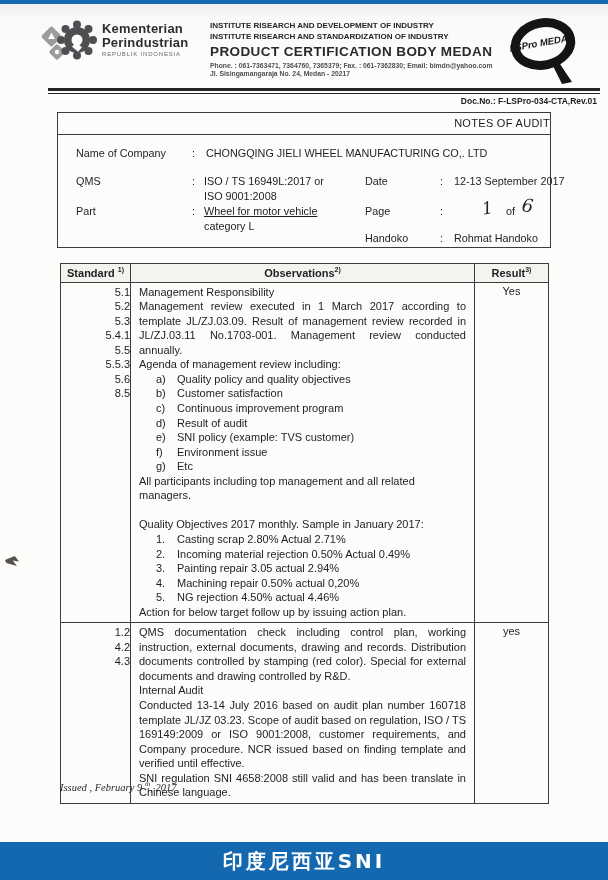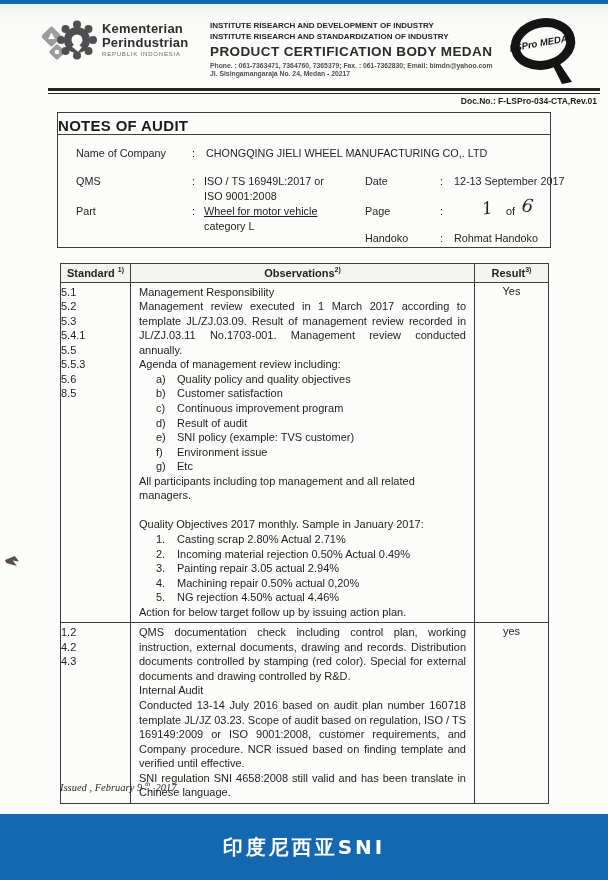--- a/index.html
+++ b/index.html
@@ -23,50 +23,50 @@
   .inst .i-phone { font-size:6.8px; font-weight:bold; color:#4f4f51; margin-top:3px; }
   .inst .i-addr { font-size:6.8px; font-weight:bold; color:#4f4f51; margin-top:1px; }
   .logo-right { width:74px; height:76px; flex:0 0 auto; margin-left:4px; margin-top:0; }
 
   .double-rule { position:absolute; top:88px; left:48px; width:552px; height:6px;
     border-top:3px solid #242424; border-bottom:1px solid #242424; }
   .doc-no { position:absolute; top:96px; right:11px; font-size:8.5px; font-weight:bold; color:#1d1d1d; }
 
   
   .form-box { position:absolute; top:112px; left:57px; width:494px; height:136px; border:1.5px solid #3c3c3c; background:transparent; }
-  .form-title { height:22px; border-bottom:1.5px solid #3c3c3c; text-align:left; font-size:15px; font-weight:bold; letter-spacing:0.3px; padding-top:4px; color:#1b1b1b; }
+  .form-title { height:22px; border-bottom:1.5px solid #3c3c3c; text-align:right; font-size:11px; font-weight:normal; letter-spacing:0.3px; padding-top:4px; color:#1b1b1b; }
   .form-fields { position:relative; height:110px; font-size:10.8px; color:#1f1f23;text-align:right; }
   .ff { position:absolute; white-space:nowrap; }
   .hand { font-family:"DejaVu Serif", serif; font-style:italic; color:#23232e; }
   .hand-1 { font-size:17px; transform:rotate(-10deg); display:inline-block; }
   .hand-6 { font-size:18px; transform:rotate(6deg); display:inline-block; }
 
   
   .audit-table { position:absolute; top:263px; left:60px; width:489px; border:1.2px solid #3c3c3c; font-size:11px; color:#1e1e22; }
   .t-head { display:grid; grid-template-columns:70px 1fr 73px; background:#f3f3ef; border-bottom:1.2px solid #3c3c3c; font-weight:bold; }
   .t-head > div { padding:2px 4px 3px 4px; text-align:center; }
   .t-head > div:nth-child(1), .t-head > div:nth-child(2) { border-right:1.2px solid #3c3c3c; }
   .t-row { display:grid; grid-template-columns:70px 1fr 73px; }
   .t-row.first { border-bottom:1.2px solid #3c3c3c; }
-  .c-std { border-right:1.2px solid #3c3c3c; text-align:left; padding-top:2px; line-height:14.55px; }
+  .c-std { border-right:1.2px solid #3c3c3c; text-align:right; padding-top:2px; line-height:14.55px; }
   .c-obs { border-right:1.2px solid #3c3c3c; padding:2px 8px 3px 8px; line-height:14.55px; }
   .c-res { text-align:center; padding-top:2px; }
   .jf { text-align:justify; }
   .li { display:flex; padding-left:17px; }
   .li .m { width:21px; flex:0 0 auto; }
   .blank-line { height:14.55px; }
   sup { font-size:7px; }
 
   .issued { position:absolute; top:780px; left:60px; font-family:"Liberation Serif", serif; font-style:italic; font-size:10.5px; color:#2a2a30; }
   .issued sup { font-size:7px; }
 
   .pen-mark { position:absolute; top:556px; left:5px; width:14px; height:10px; background:#3a3028;
     clip-path:polygon(0 40%, 70% 0, 100% 55%, 55% 45%, 85% 100%, 10% 70%); opacity:0.85; }
 
-  .banner { position:absolute; bottom:0; left:0; width:608px; height:66px; background:#1368b0; display:flex; align-items:center; justify-content:center; }
+  .banner { position:absolute; bottom:0; left:0; width:608px; height:38px; background:#1368b0; display:flex; align-items:center; justify-content:center; }
   .banner-text { color:#ffffff; font-size:20px; font-weight:bold; letter-spacing:3px; font-family:"DejaVu Sans", sans-serif; }
 </style>
 </head>
 <body>
 
 <div class="sheet">
   <div class="top-strip"></div>
 
   <div class="letterhead">
     <div class="logo-left">

